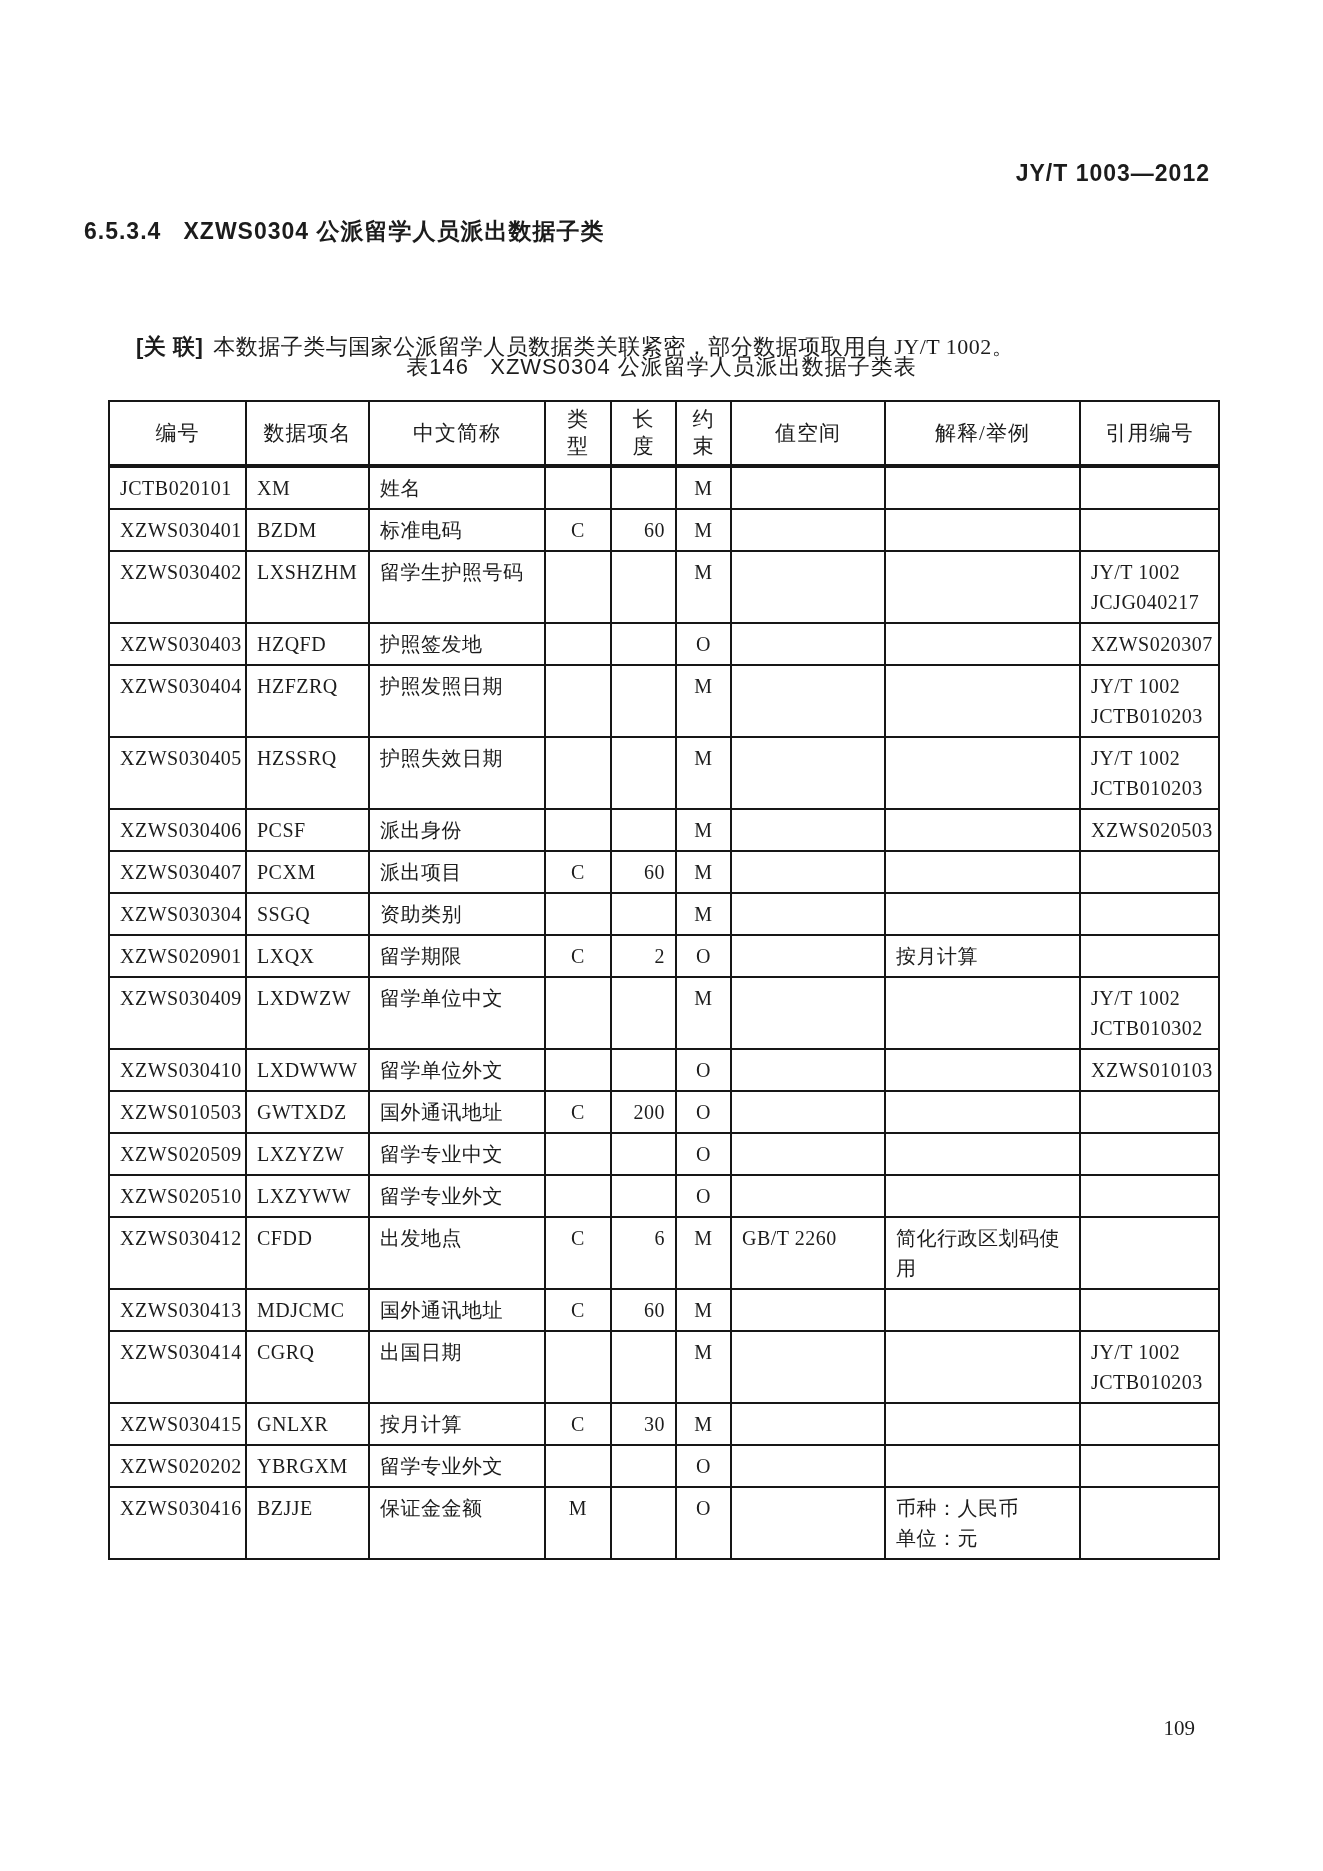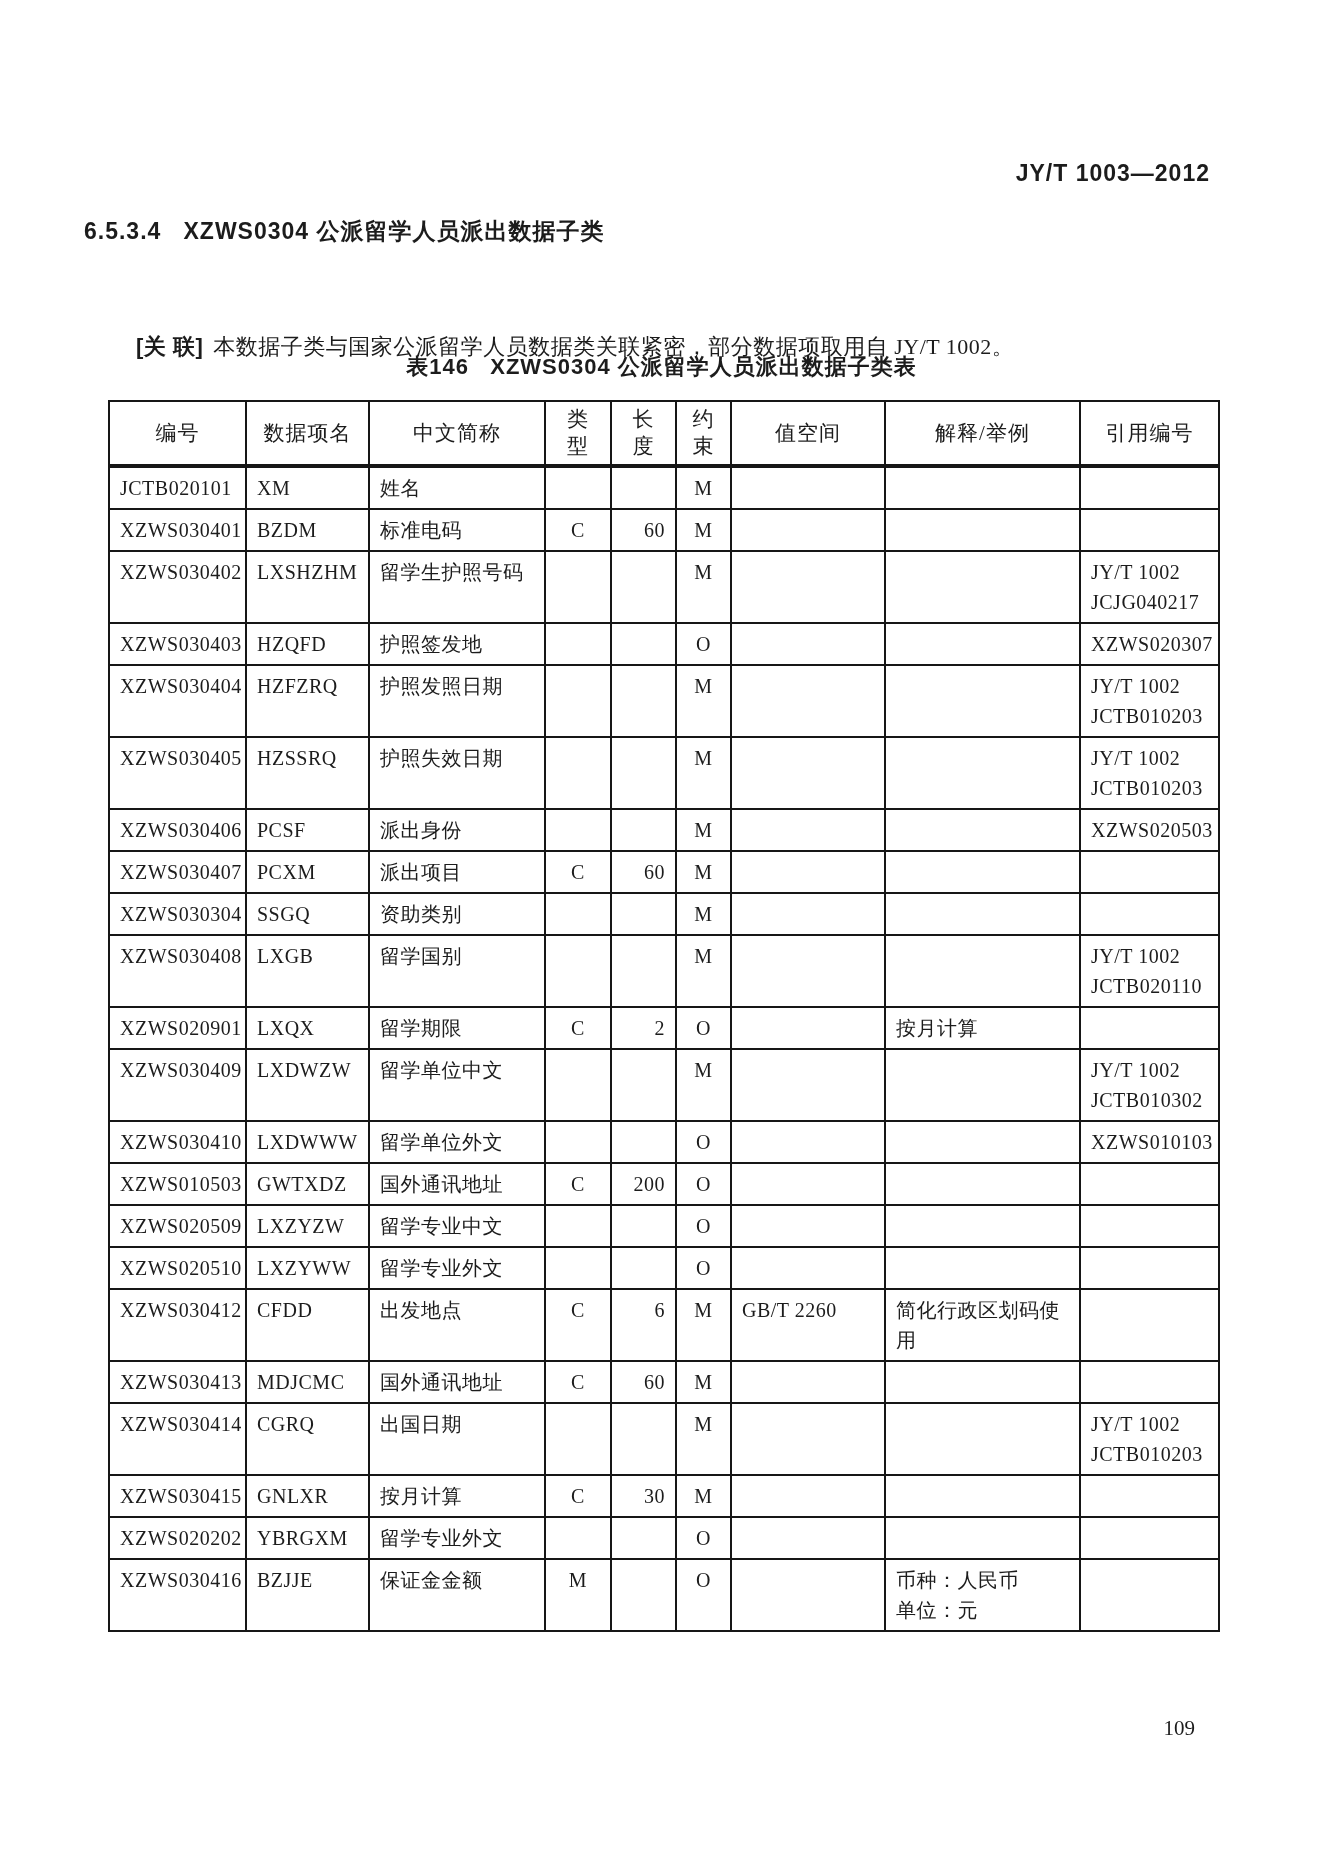--- a/index.html
+++ b/index.html
@@ -49,21 +49,21 @@
   }
   .desc-1 { top: 270px; }
   .desc-2 { top: 306px; }
   .table-title {
     position: absolute;
     top: 352px;
     left: 0;
     width: 100%;
     text-align: center;
     font-family: "Liberation Sans", "DejaVu Sans", sans-serif;
-    font-weight: bold;
+    font-weight: normal;
     font-size: 22px;
     letter-spacing: 1px;
     white-space: pre;
   }
   table.data-table {
     position: absolute;
     top: 400px;
     left: 108px;
     width: 1110px;
     border-collapse: collapse;
@@ -245,32 +245,20 @@
           <td class="al">SSGQ</td>
           <td class="al cn">资助类别</td>
           <td class="ac"></td>
           <td class="ar"></td>
           <td class="ac">M</td>
           <td class="al"></td>
           <td class="al"></td>
           <td class="al"></td>
         </tr>
         <tr>
-          <td class="al">XZWS030408</td>
-          <td class="al">LXGB</td>
-          <td class="al cn">留学国别</td>
-          <td class="ac"></td>
-          <td class="ar"></td>
-          <td class="ac">M</td>
-          <td class="al"></td>
-          <td class="al"></td>
-          <td class="al ml">JY/T 1002
-JCTB020110</td>
-        </tr>
-        <tr>
           <td class="al">XZWS020901</td>
           <td class="al">LXQX</td>
           <td class="al cn">留学期限</td>
           <td class="ac">C</td>
           <td class="ar">2</td>
           <td class="ac">O</td>
           <td class="al"></td>
           <td class="al">按月计算</td>
           <td class="al"></td>
         </tr>

